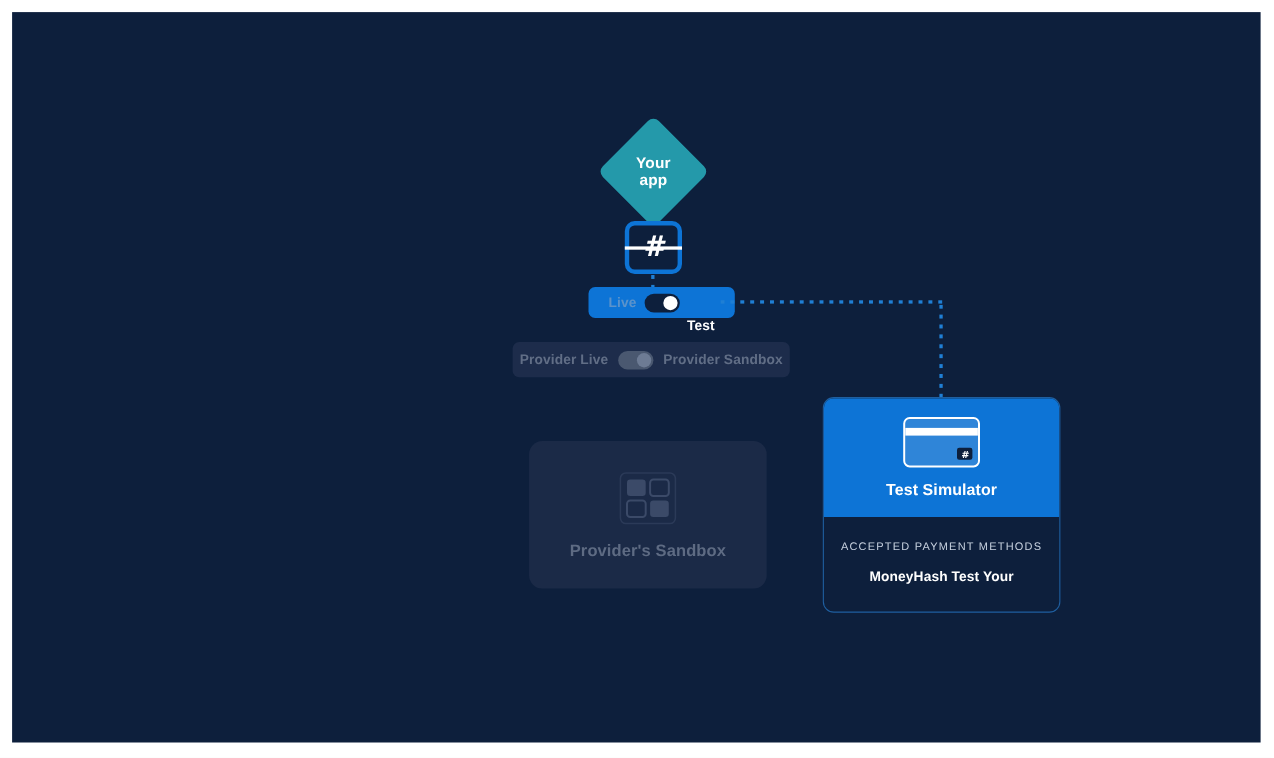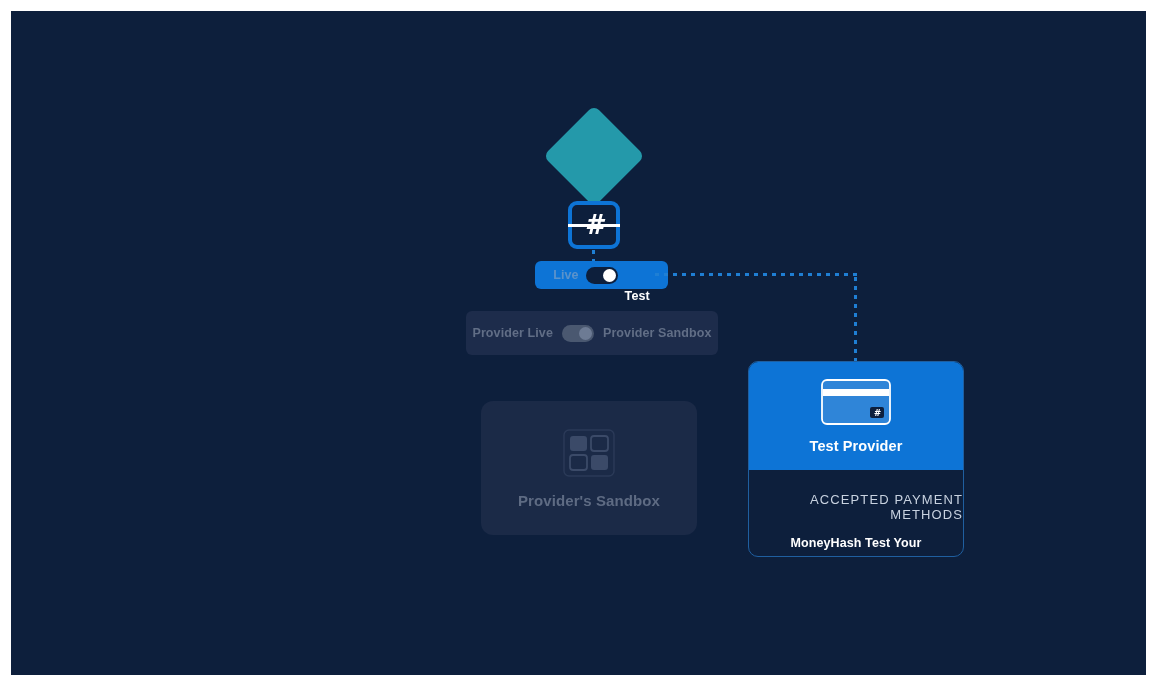--- a/index.html
+++ b/index.html
@@ -150,21 +150,21 @@
     border-radius: 50%;
     background: #ffffff;
   }
 
   
   #provider-toggle {
     position: absolute;
     left: 455px;
     top: 300px;
     width: 252px;
-    height: 44px;
+    height: 32px;
     background: #1d2c4b;
     border-radius: 6px;
     display: flex;
     align-items: center;
     justify-content: center;
     gap: 9px;
     padding: 0 12px;
   }
   #provider-toggle .lbl-off,
   #provider-toggle .lbl-on {
@@ -235,40 +235,44 @@
   #ts-body {
     display: flex;
     flex-direction: column;
     align-items: center;
     justify-content: center;
     gap: 14px;
     padding-top: 22px;
   }
   #ts-accepted-label {
     color: #c8d2e0;
-    font-size: 13px;
+    font-size: 10px;
     font-weight: normal;
     letter-spacing: 1.1px;
     text-align: right;
   }
   #ts-method {
     color: #ffffff;
     font-size: 12.5px;
     font-weight: bold;
     letter-spacing: 0.1px;
   }
 </style>
 </head>
 <body>
 
 <div id="canvas">
 
   <div class="dot-v dot-teal" style="left:581px; top:180px; height:12px;"></div>
 
   <div id="your-app"></div>
+  <div id="your-app-label">
+    <span>Your</span>
+    <span>app</span>
+  </div>
 
   <div id="mh-logo">
     <div class="hash">#</div>
     <div class="strike"></div>
   </div>
 
   <div class="dot-v" style="left:581px; top:239px; height:12px;"></div>
 
   <div id="live-test-toggle">
     <span class="lbl-off">Live</span>
@@ -302,21 +306,21 @@
   </div>
 
   <div id="test-simulator-card">
     <div id="ts-head">
       <svg width="72" height="48" viewBox="0 0 72 48">
         <rect x="2" y="2" width="68" height="44" rx="5" fill="#2f85d8" stroke="#ffffff" stroke-width="1.8"></rect>
         <rect x="3" y="11" width="66" height="7" fill="#ffffff"></rect>
         <rect x="50" y="29" width="14" height="11" rx="2" fill="#0d1f3c"></rect>
         <text x="57" y="38" font-family="DejaVu Sans, sans-serif" font-size="9" font-weight="bold" font-style="italic" fill="#ffffff" text-anchor="middle">#</text>
       </svg>
-      <span id="ts-title">Test Provider</span>
+      <span id="ts-title">Test Simulator</span>
     </div>
     <div id="ts-body">
       <span id="ts-accepted-label">ACCEPTED PAYMENT METHODS</span>
       <span id="ts-method">MoneyHash Test Your</span>
     </div>
   </div>
 
 </div>
 
 </body></html>

